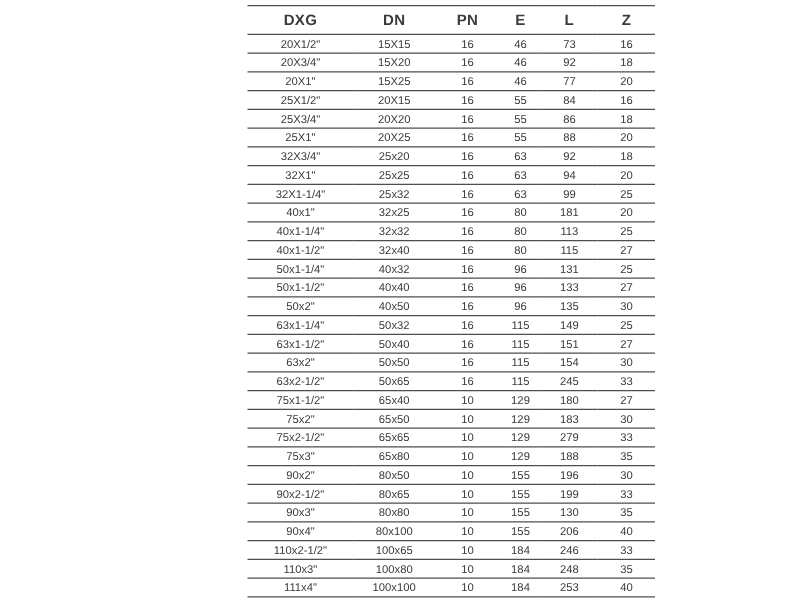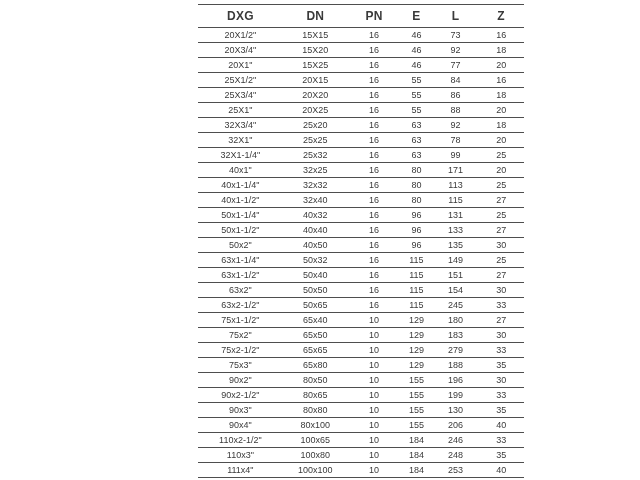--- a/index.html
+++ b/index.html
@@ -135,37 +135,37 @@
           <td>16</td>
           <td>63</td>
           <td>92</td>
           <td>18</td>
         </tr>
         <tr>
           <td>32X1"</td>
           <td>25x25</td>
           <td>16</td>
           <td>63</td>
-          <td>78</td>
+          <td>94</td>
           <td>20</td>
         </tr>
         <tr>
           <td>32X1-1/4"</td>
           <td>25x32</td>
           <td>16</td>
           <td>63</td>
           <td>99</td>
           <td>25</td>
         </tr>
         <tr>
           <td>40x1"</td>
           <td>32x25</td>
           <td>16</td>
           <td>80</td>
-          <td>171</td>
+          <td>181</td>
           <td>20</td>
         </tr>
         <tr>
           <td>40x1-1/4"</td>
           <td>32x32</td>
           <td>16</td>
           <td>80</td>
           <td>113</td>
           <td>25</td>
         </tr>

